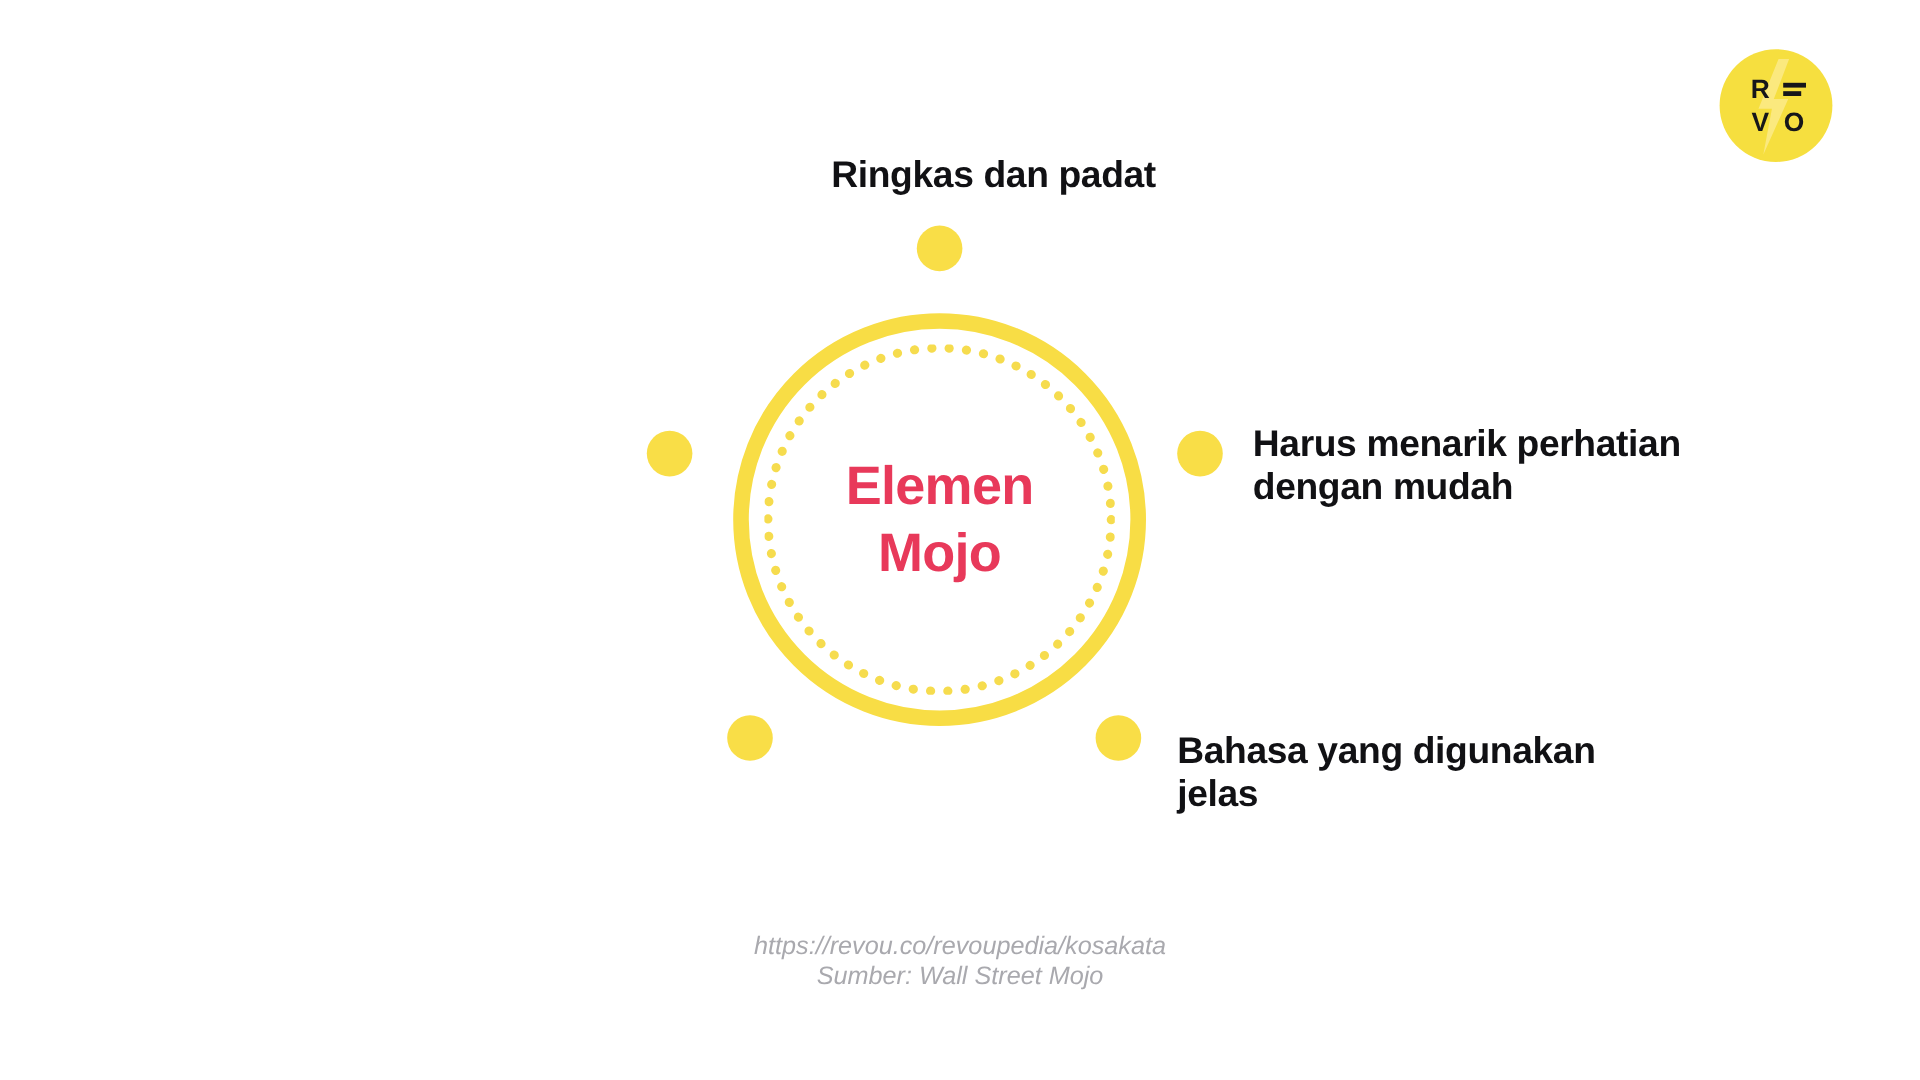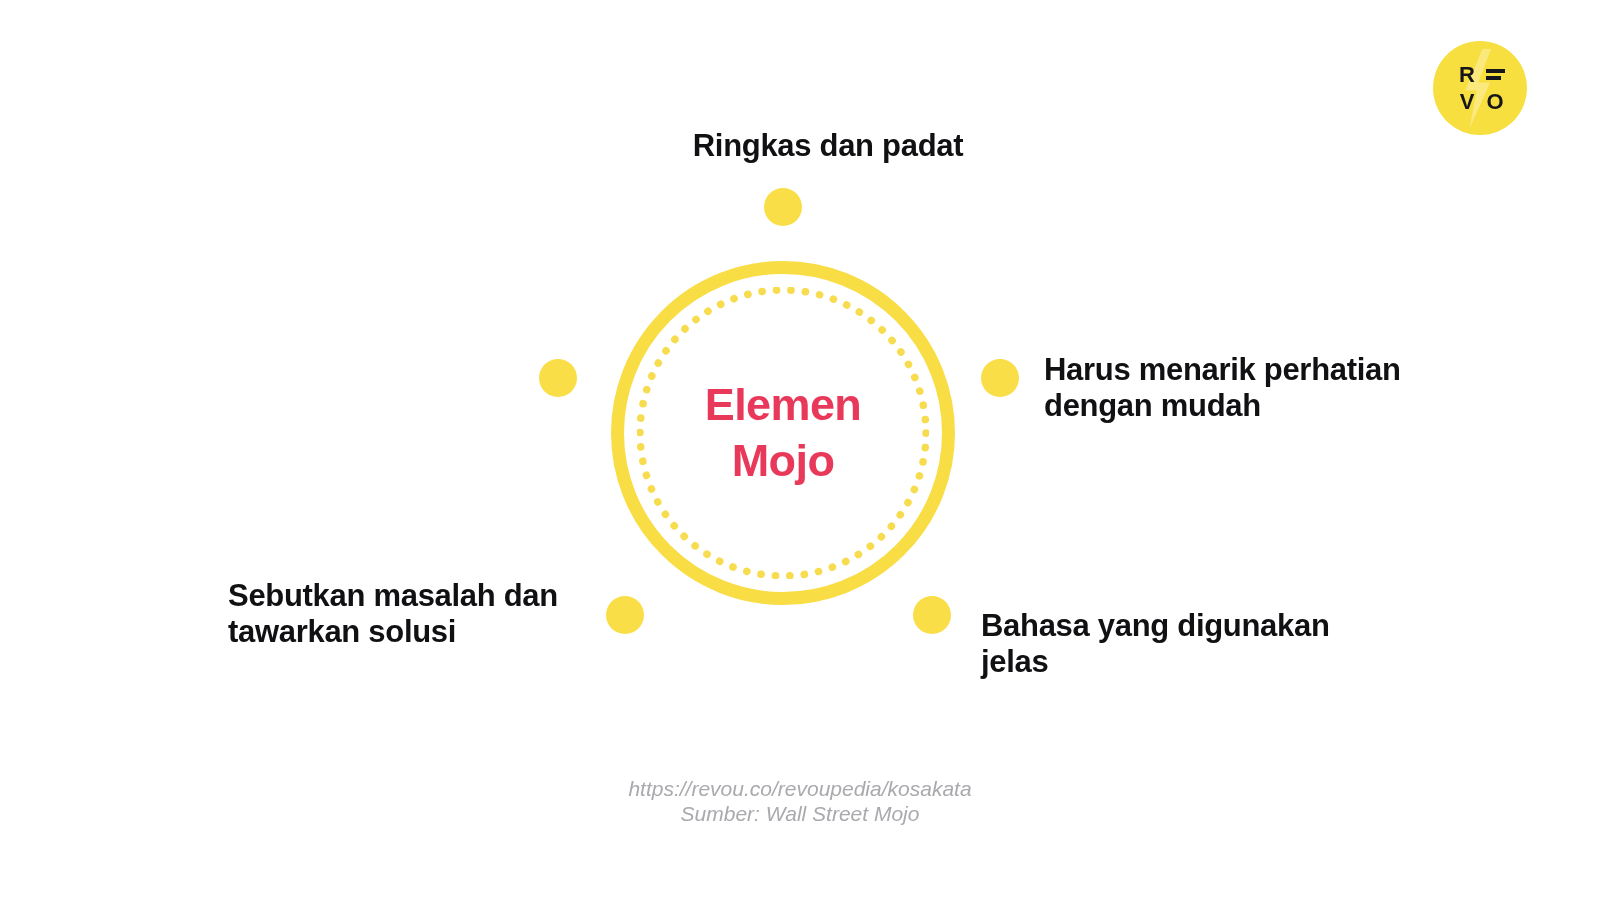--- a/index.html
+++ b/index.html
@@ -206,23 +206,20 @@
 
   <div class="label label-top">
     <span>Ringkas dan padat</span>
   </div>
 
 
   <div class="label label-right-mid">
     <span>Harus menarik perhatian dengan mudah</span>
   </div>
 
-  <div class="label label-left-low">
-    <span>Sebutkan masalah dan tawarkan solusi</span>
-  </div>
 
   <div class="label label-right-low">
     <span>Bahasa yang digunakan jelas</span>
   </div>
 
   <div class="footer">
     <div>https://revou.co/revoupedia/kosakata</div>
     <div>Sumber: Wall Street Mojo</div>
   </div>
 

